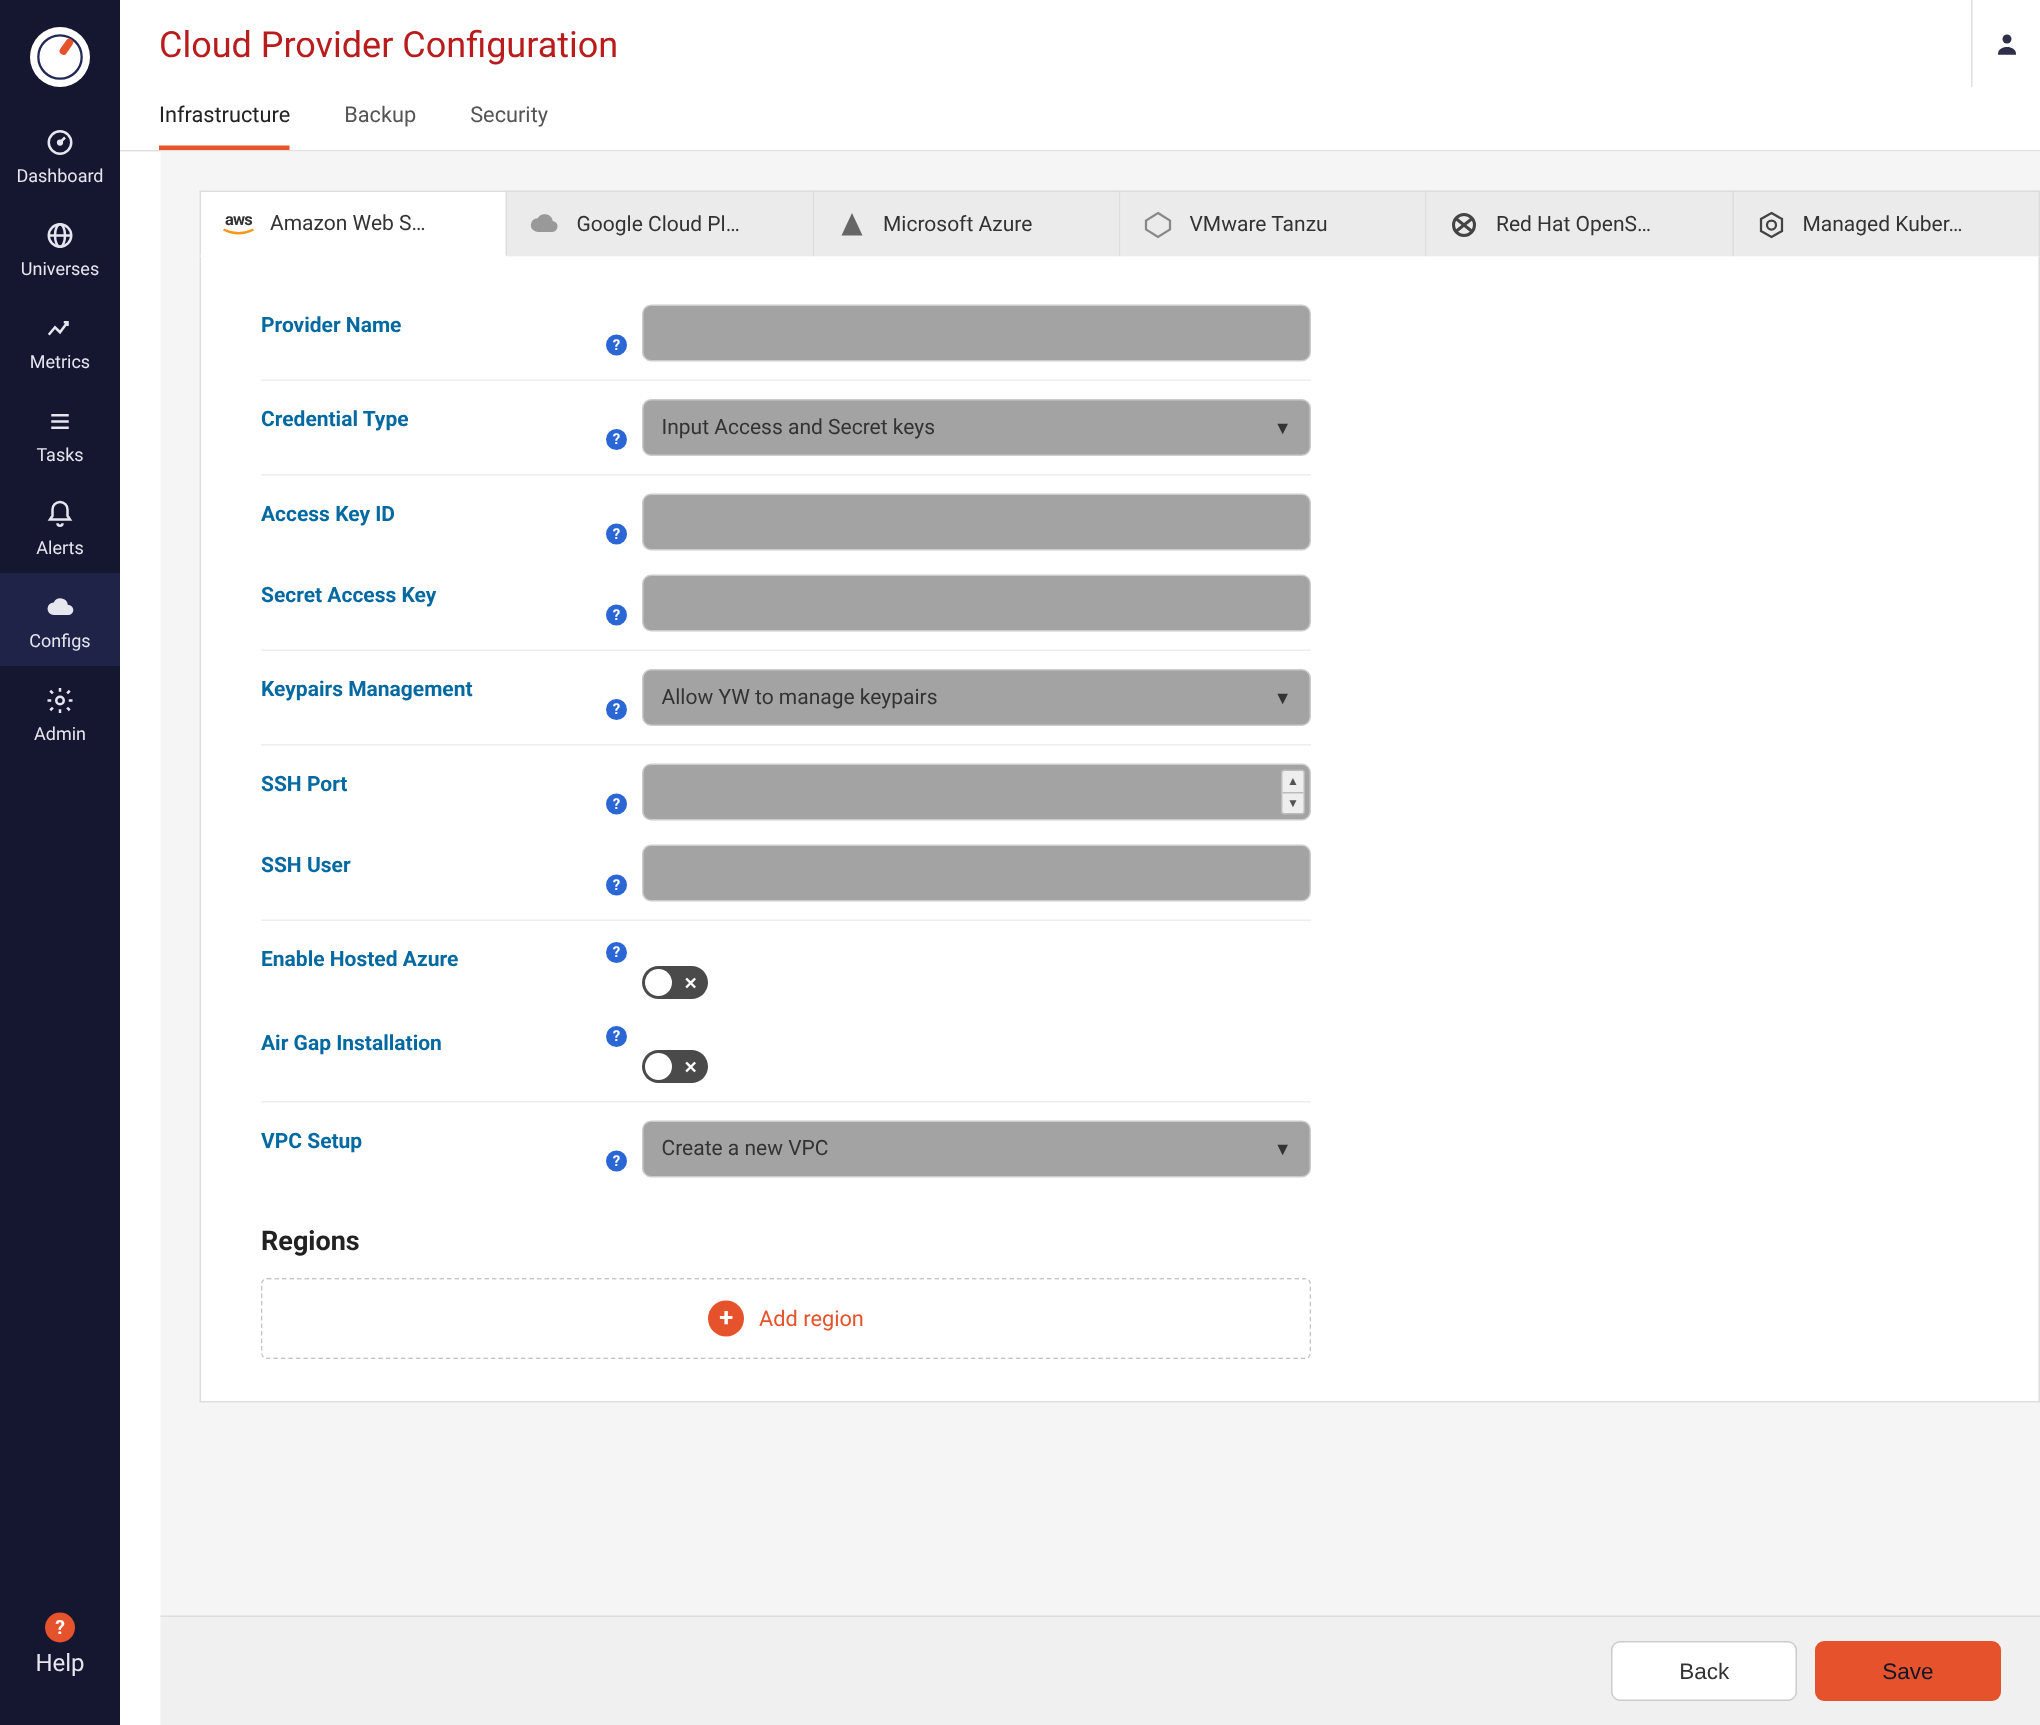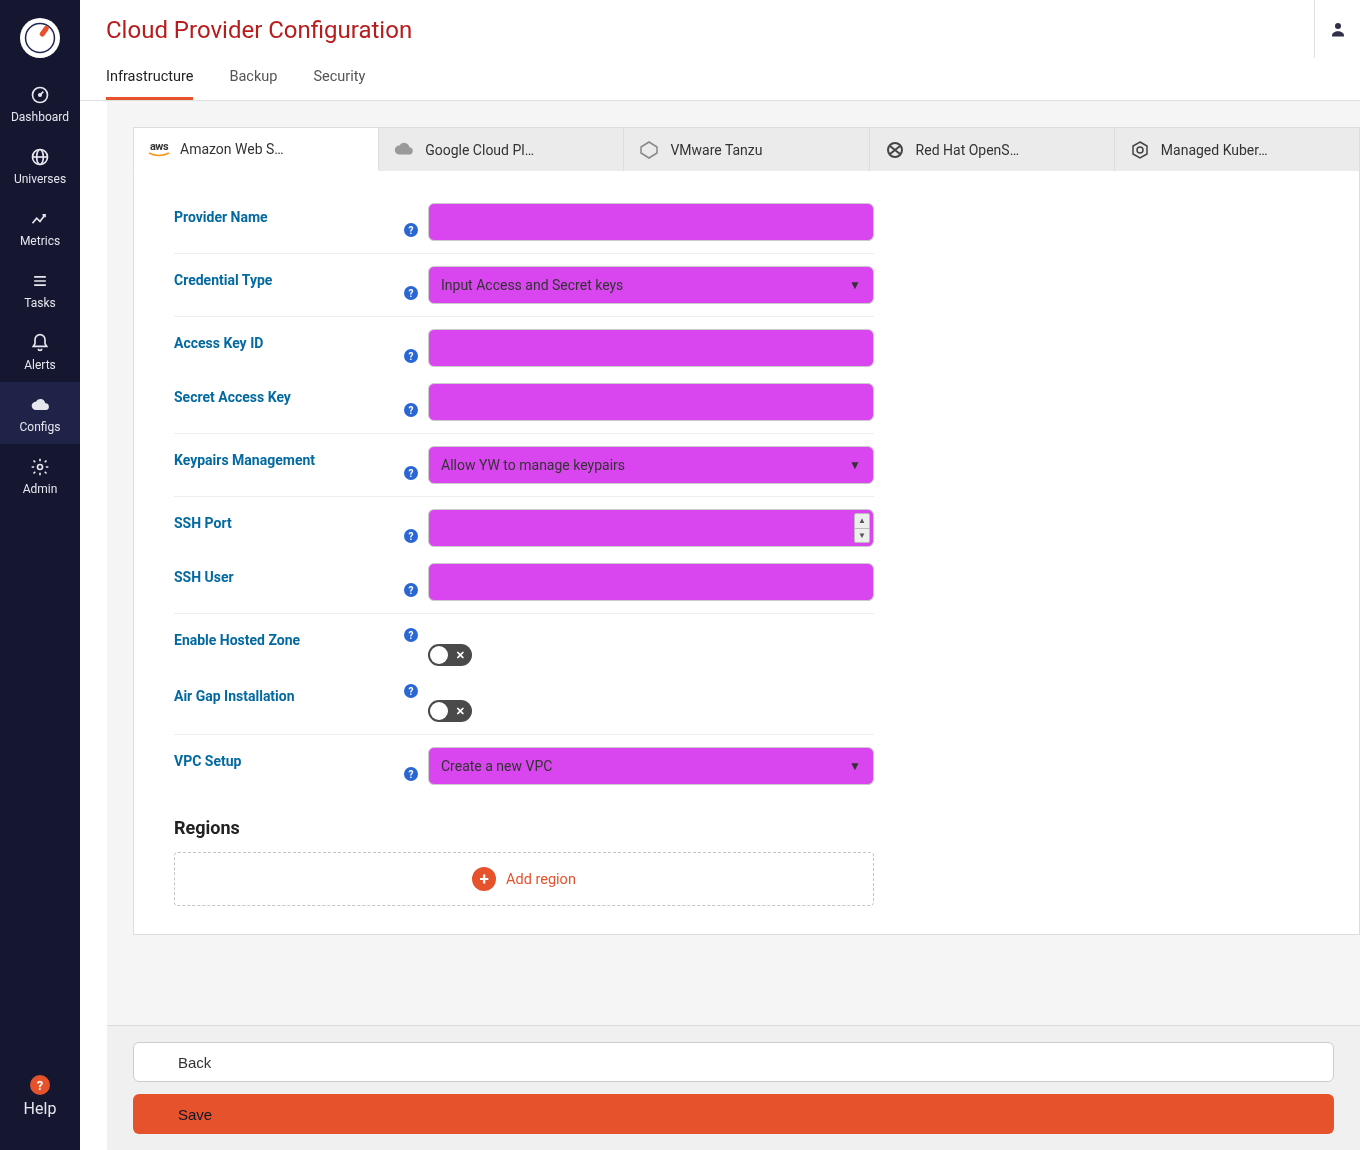--- a/index.html
+++ b/index.html
@@ -42,37 +42,37 @@
   
   .panel { background:#fff; border:1px solid #ddd; border-top:none; margin-left:26px; margin-right:0; padding: 32px 40px 28px; }
   .form { width: 700px; }
   .row { display:flex; align-items:flex-start; padding: 12px 0; border-bottom:1px solid #eee; }
   .row:first-child { padding-top:0; }
   .row.noborder { border-bottom:none; }
   .label { width:230px; font-size:14px; color:#0369a1; padding-top:6px; font-weight:700;}
   .helpcol { width:24px; display:flex; align-items:flex-end; align-self:stretch; padding-bottom:4px;}
   .help-q { width:14px; height:14px; border-radius:50%; background:#2a67d4; color:#fff; font-size:10px; display:flex; align-items:center; justify-content:center; font-weight:700; cursor:pointer;}
   .field { flex:1; }
-  .input, .select { width:100%; height:38px; border:1px solid #ccc; border-radius:6px; padding:0 12px; font-size:14px; background:#d946ef; }
+  .input, .select { width:100%; height:38px; border:1px solid #ccc; border-radius:6px; padding:0 12px; font-size:14px; background:#a3a3a3; }
   .select { display:flex; align-items:center; justify-content:space-between; cursor:pointer; }
   .select .caret { font-size:12px; color:#333; }
   .numwrap { position:relative; width:100%; }
   .numwrap .spin { position:absolute; right:4px; top:4px; bottom:4px; width:16px; border:1px solid #bbb; background:#eee; border-radius:2px; display:flex; flex-direction:column;}
   .numwrap .spin div { flex:1; display:flex; align-items:center; justify-content:center; font-size:8px; color:#555;}
   .numwrap .spin div:first-child { border-bottom:1px solid #bbb; }
 
   .toggle { width:44px; height:22px; border-radius:11px; background:#4a4a4a; position:relative; cursor:pointer; display:flex; align-items:center; }
   .toggle .knob { width:18px; height:18px; border-radius:50%; background:#fff; margin-left:2px; }
   .toggle .tx { position:absolute; right:7px; color:#fff; font-size:11px; font-weight:700;}
 
   .section-title { font-size:18px; font-weight:700; margin:20px 0 14px; color:#222;}
   .add-region { border:1px dashed #c5c5c5; border-radius:4px; height:54px; display:flex; align-items:center; justify-content:center; gap:10px; cursor:pointer; color:#e6522c; font-size:14.5px;}
   .plus-c { width:24px; height:24px; border-radius:50%; background:#e6522c; color:#fff; display:flex; align-items:center; justify-content:center; font-weight:700; font-size:17px;}
 
-  .footer { background:#f0f0f0; margin-top:auto; padding:16px 26px; display:flex; justify-content:flex-end; gap:12px; border-top:1px solid #ddd;flex-direction:column;}
+  .footer { background:#f0f0f0; margin-top:auto; padding:16px 26px; display:flex; justify-content:flex-end; gap:12px; border-top:1px solid #ddd;}
   .btn { height:40px; padding:0 44px; border-radius:6px; font-size:15px; cursor:pointer; border:1px solid transparent; display:flex; align-items:center;}
   .btn-secondary { background:#fff; border-color:#ccc; color:#333;}
   .btn-primary { background:#e6522c; color:#0f172a; }
 
   .user-icon-svg { width:18px; height:18px; color:#2f2f4a;}
   .right-area{ width:calc(100% - 80px); display:flex; flex-direction:column;}
   .scroll-hide { overflow:hidden; }
   .white-strip { background:#fff; width:100%; }
   .content-inner{ flex:1; display:flex; flex-direction:column;}
 </style>
@@ -198,20 +198,28 @@
           <div class="ptab">
             <div class="picon">
                   <svg width="22" height="18" viewBox="0 0 24 18" fill="#999">
                     <path d="M7 14a5 5 0 010-10 6 6 0 0111 2 4 4 0 01-1 8H7z"></path>
                   </svg>
                 </div>
             <span class="plabel">Google Cloud Pl…</span>
           </div>
           <div class="ptab">
             <div class="picon">
+                  <svg width="20" height="18" viewBox="0 0 20 18">
+                    <path d="M10 1 L3 16 L17 16 Z" fill="#666"></path>
+                  </svg>
+                </div>
+            <span class="plabel">Microsoft Azure</span>
+          </div>
+          <div class="ptab">
+            <div class="picon">
                   <svg width="20" height="20" viewBox="0 0 20 20" fill="none" stroke="#888" stroke-width="1.5">
                     <polygon points="10,2 18,7 18,13 10,18 2,13 2,7"></polygon>
                   </svg>
                 </div>
             <span class="plabel">VMware Tanzu</span>
           </div>
           <div class="ptab">
             <div class="picon">
                   <svg width="20" height="20" viewBox="0 0 20 20" fill="none" stroke="#444" stroke-width="2">
                     <circle cx="10" cy="10" r="7"></circle>
@@ -301,21 +309,21 @@
           </div>
           <div class="row">
             <div class="label">SSH User</div>
             <div class="helpcol">
                   <div class="help-q">?</div>
                 </div>
             <div class="field"><input class="input" type="text" value="" style=""></div>
           </div>
 
           <div class="row noborder" style="padding-bottom:4px;">
-            <div class="label">Enable Hosted Zone</div>
+            <div class="label">Enable Hosted Azure</div>
             <div class="helpcol" style="align-items:flex-start;padding-top:2px;padding-bottom:0;">
                   <div class="help-q">?</div>
                 </div>
             <div class="field" style="padding-top:18px;">
               <div class="toggle">
                     <div class="knob"></div>
                     <span class="tx">✕</span>
                   </div>
             </div>
           </div>

